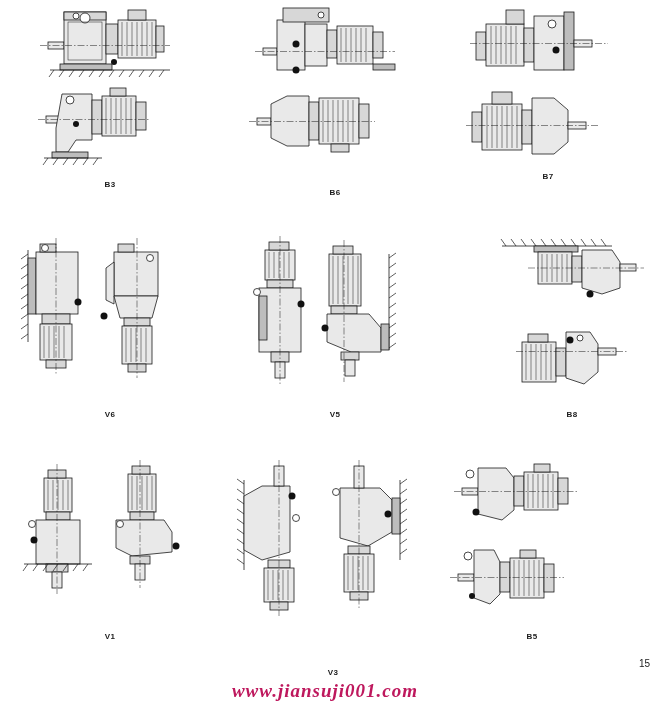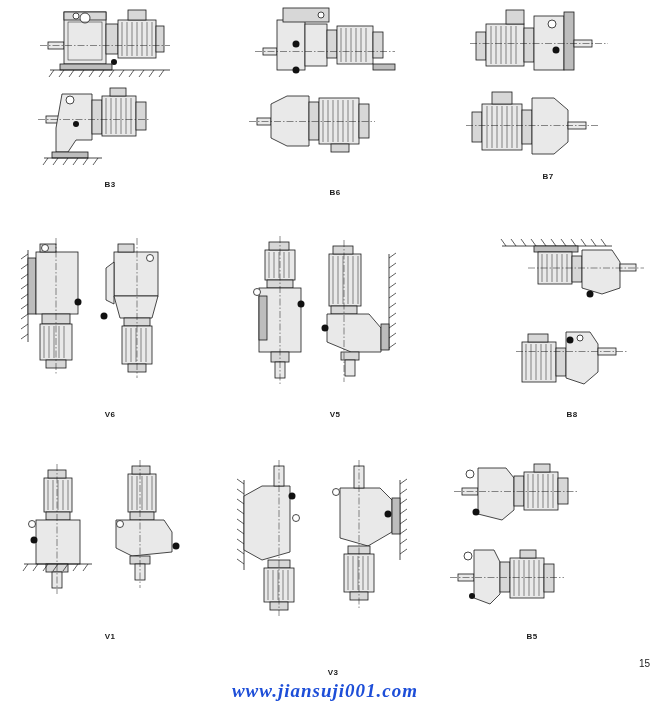--- a/index.html
+++ b/index.html
@@ -41,21 +41,21 @@
     color: #1a1a1a;
   }
   .watermark {
     position: absolute;
     left: 0;
     width: 650px;
     text-align: center;
     font-size: 19px;
     font-weight: bold;
     font-style: italic;
-    color: #1d4ed8;
+    color: #be185d;
     font-family: "Liberation Serif", serif;
     letter-spacing: 1px;
   }
   svg {
     display: block;
   }
   
   .ln   { stroke: #1a1a1a; stroke-width: 0.8; fill: none; }
   .ln-t { stroke: #1a1a1a; stroke-width: 0.5; fill: none; }
   .ctr  { stroke: #1a1a1a; stroke-width: 0.5; fill: none; stroke-dasharray: 7 2 1.5 2; }

